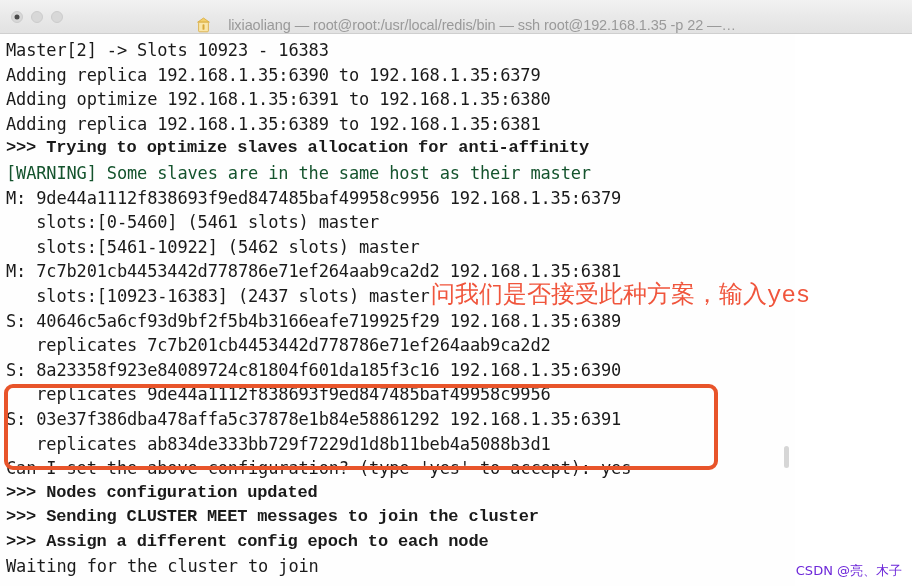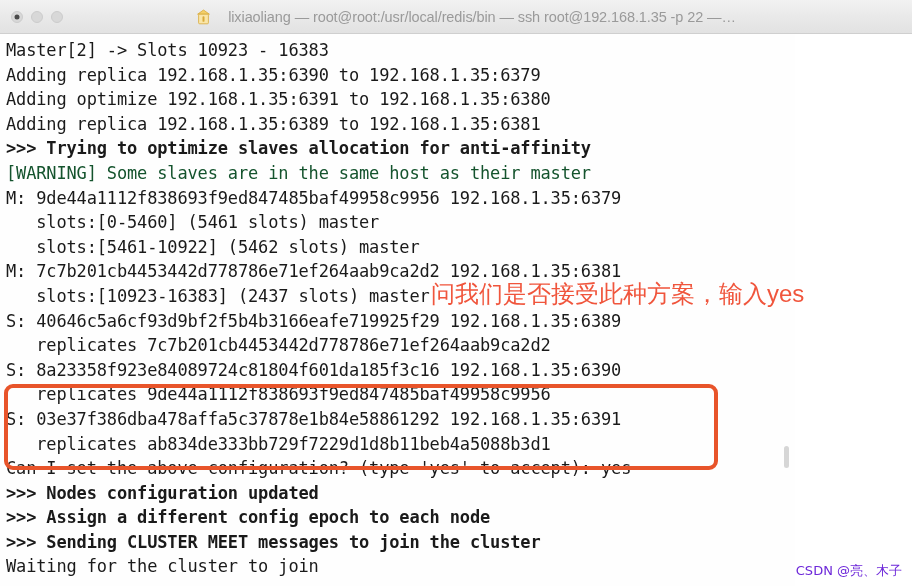--- a/index.html
+++ b/index.html
@@ -57,21 +57,21 @@
     width: 5px; height: 5px;
     border-radius: 50%;
     background: #4a4a4a;
   }
 
   .title-wrap {
     position: absolute;
     left: 0; right: 0;
     top: 0; bottom: 0;
     display: flex;
-    align-items: center;
+    align-items: flex-end;
     justify-content: center;
     pointer-events: none;
     gap: 17px;
     padding-left: 20px;
   }
   .title-icon {
     width: 15px;
     height: 16px;
     flex: 0 0 auto;
     display: block;
@@ -104,42 +104,42 @@
 
   .line {
     height: 24.6px;
     line-height: 24.6px;
     font-size: 17px;
     color: #1a1a1a;
     white-space: pre;
     letter-spacing: -0.15px;
     font-family: "DejaVu Sans Mono", "Liberation Mono", monospace;
   }
-  .line.bold { font-weight: bold; }
+  .line.bold { font-weight: bold; font-family: Liberation Mono, monospace; }
   .line.warn { color: #14532d; font-weight: normal; }
 
   
   .red-box {
     position: absolute;
     left: 4px;
     top: 350px;
     width: 714px;
     height: 86px;
     border: 4px solid #e8542a;
     border-radius: 9px;
     box-sizing: border-box;
     pointer-events: none;
   }
 
   
   .red-note {
     position: absolute;
     left: 431px;
     top: 278px;
-    font-family: Liberation Sans, sans-serif;
+    font-family: Liberation Mono, monospace;
     font-size: 24px;
     color: #f0553c;
     white-space: nowrap;
     letter-spacing: 0px;
   }
 
   
   .scroll-hint {
     position: absolute;
     right: 6px;
@@ -196,22 +196,22 @@
         <div class="line">M: 7c7b201cb4453442d778786e71ef264aab9ca2d2 192.168.1.35:6381</div>
         <div class="line">   slots:[10923-16383] (2437 slots) master</div>
         <div class="line">S: 40646c5a6cf93d9bf2f5b4b3166eafe719925f29 192.168.1.35:6389</div>
         <div class="line">   replicates 7c7b201cb4453442d778786e71ef264aab9ca2d2</div>
         <div class="line">S: 8a23358f923e84089724c81804f601da185f3c16 192.168.1.35:6390</div>
         <div class="line">   replicates 9de44a1112f838693f9ed847485baf49958c9956</div>
         <div class="line">S: 03e37f386dba478affa5c37878e1b84e58861292 192.168.1.35:6391</div>
         <div class="line">   replicates ab834de333bb729f7229d1d8b11beb4a5088b3d1</div>
         <div class="line">Can I set the above configuration? (type 'yes' to accept): yes</div>
         <div class="line bold">&gt;&gt;&gt; Nodes configuration updated</div>
+        <div class="line bold">&gt;&gt;&gt; Sending CLUSTER MEET messages to join the cluster</div>
         <div class="line bold">&gt;&gt;&gt; Assign a different config epoch to each node</div>
-        <div class="line bold">&gt;&gt;&gt; Sending CLUSTER MEET messages to join the cluster</div>
         <div class="line">Waiting for the cluster to join</div>
       </div>
 
     <div class="red-box" id="red-box" style="border-color: rgb(232, 84, 42);"></div>
 
     <div class="scroll-hint"></div>
   </div>
 
   <div class="red-note" id="red-note" style="color: rgb(240, 85, 60);">问我们是否接受此种方案，输入yes</div>
 

